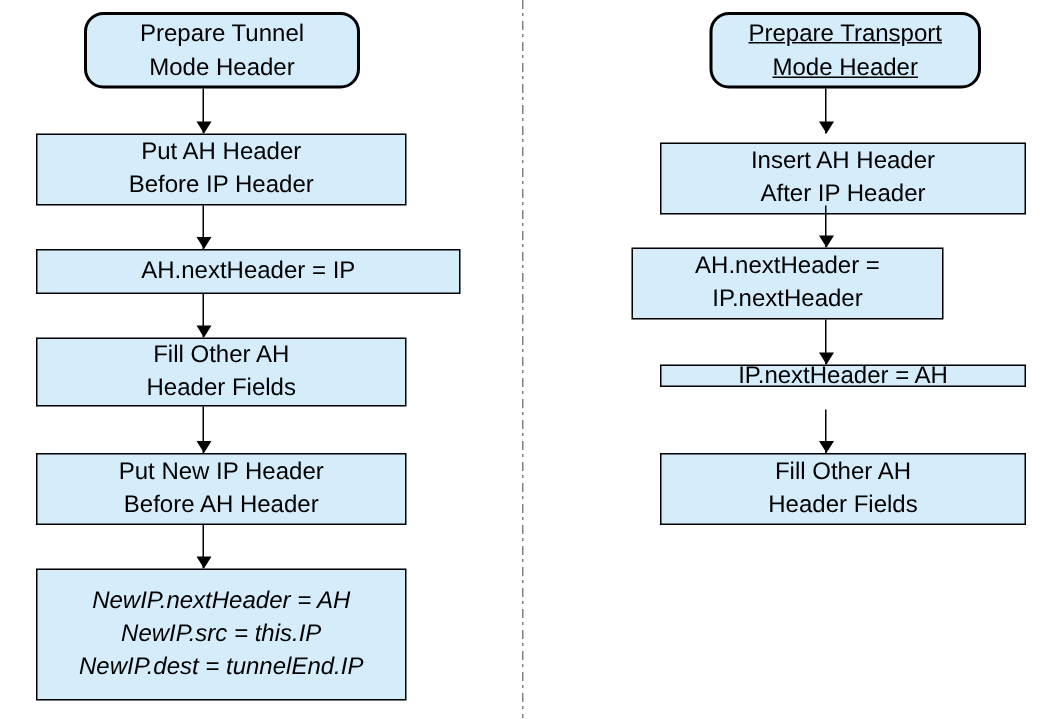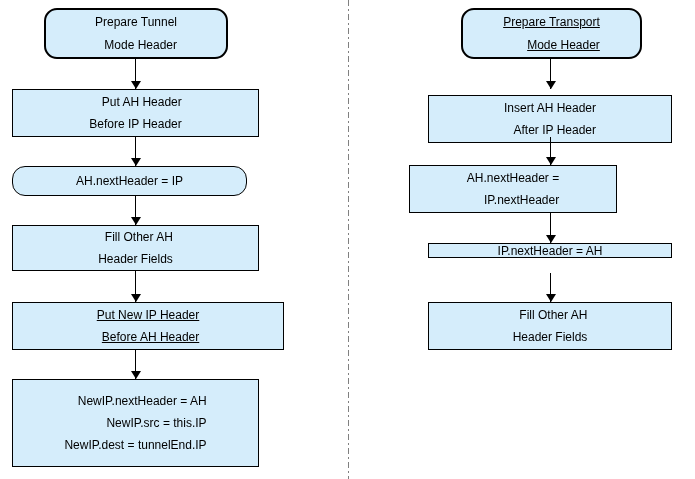--- a/index.html
+++ b/index.html
@@ -31,24 +31,25 @@
     );
   }
   .node {
     position: absolute;
     box-sizing: border-box;
     background: var(--node_fill, #d5edfb);
     border: 1.5px solid var(--node_border, #000000);
     display: flex;
     align-items: center;
     justify-content: center;
-    text-align: right;
+    text-align: center;
     white-space: pre-line;
-    font-size: 12px;
+    font-size: 16px;
     line-height: 22px;
+    margin-left: 12px;
   }
   .node.rounded {
     border-radius: 13px;
     border-width: 2px;
     line-height: 23px;
   }
   .arrow {
     position: absolute;
     width: 0;
     border-left: 1.5px solid var(--arrow, #000000);
@@ -76,35 +77,35 @@
     <div class="node rounded" style="left:44px; top:8px; width:184px; height:51px;">Prepare Tunnel
 Mode Header</div>
 
     <div class="arrow" style="left:135px; top:59px; height:30px;"></div>
 
     <div class="node" style="left:12px; top:89px; width:247px; height:48px;">Put AH Header
 Before IP Header</div>
 
     <div class="arrow" style="left:135px; top:137px; height:29px;"></div>
 
-    <div class="node" style="left:12px; top:166px; width:235px; height:30px;border-radius:13px;">AH.nextHeader = IP</div>
+    <div class="node" style="left:12px; top:166px; width:283px; height:30px;">AH.nextHeader = IP</div>
 
     <div class="arrow" style="left:135px; top:196px; height:29px;"></div>
 
     <div class="node" style="left:12px; top:225px; width:247px; height:46px;">Fill Other AH
 Header Fields</div>
 
     <div class="arrow" style="left:135px; top:271px; height:31px;"></div>
 
-    <div class="node" style="left:12px; top:302px; width:272px; height:48px;text-decoration:underline;">Put New IP Header
+    <div class="node" style="left:12px; top:302px; width:247px; height:48px;">Put New IP Header
 Before AH Header</div>
 
     <div class="arrow" style="left:135px; top:350px; height:29px;"></div>
 
-    <div class="node" style="left:12px; top:379px; width:247px; height:88px;">NewIP.nextHeader = AH
+    <div class="node" style="left:12px; top:379px; width:247px; height:88px;font-style:italic;">NewIP.nextHeader = AH
 NewIP.src = this.IP
 NewIP.dest = tunnelEnd.IP</div>
   </section>
 
   <section>
     <div class="node rounded" style="left:461px; top:8px; width:181px; height:51px;text-decoration:underline;">Prepare Transport
 Mode Header</div>
 
     <div class="arrow" style="left:550px; top:59px; height:30px;"></div>
 

